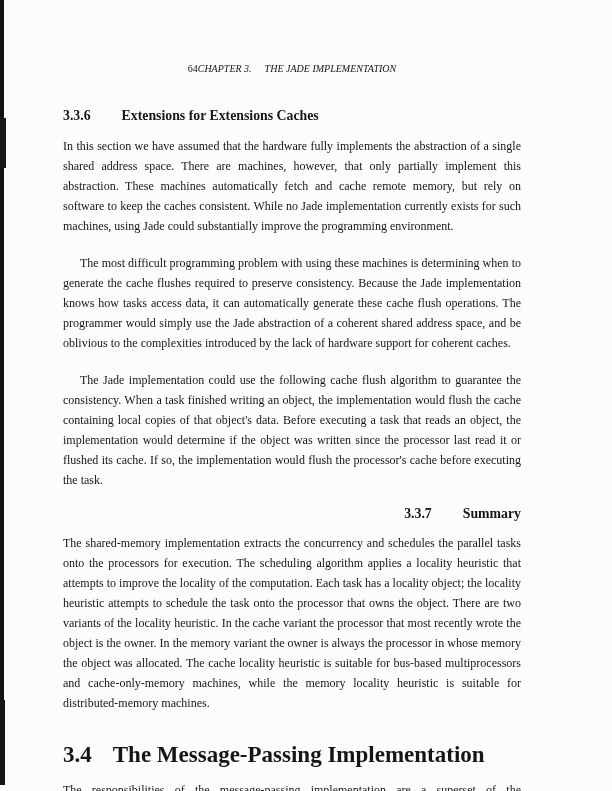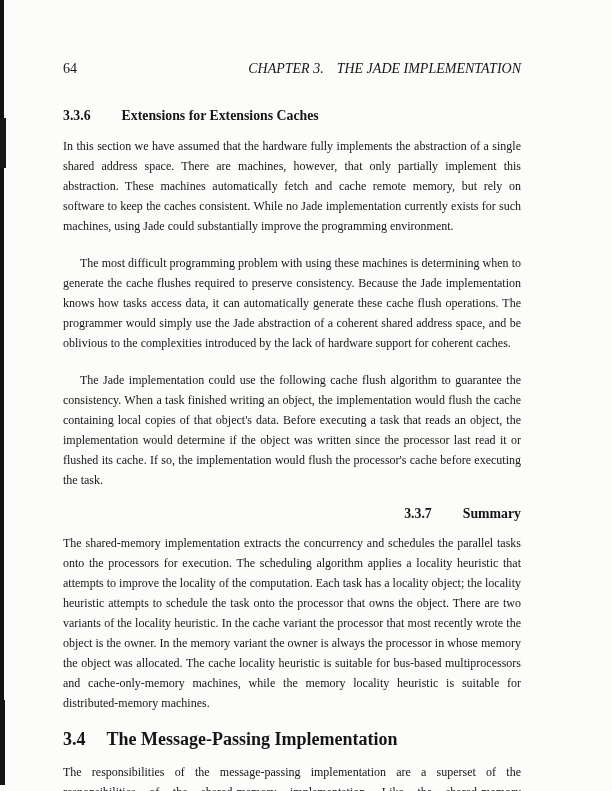--- a/index.html
+++ b/index.html
@@ -34,40 +34,40 @@
     width: 5px; height: 85px;
     background: #151515;
   }
   .content {
     position: absolute;
     left: 63px; top: 62px;
     width: 458px;
   }
   .running-header {
     display: flex;
-    justify-content: space-between;
+    justify-content: center;
     align-items: baseline;
-    font-size: 14px;
+    font-size: 10px;
     line-height: 14px;
   }
   .pagenum { font-style: normal; }
   .chapter { font-style: italic; white-space: nowrap; }
   .chapter .chap-label { margin-right: 13px; }
   .subsection-heading {
     margin-top: 32px;
     font-weight: bold;
     font-size: 13.8px;
     line-height: 1.2;
   }
   .subsection-heading.second { margin-top: 16px; text-align: right; }
   .subsection-heading .sec-num { margin-right: 31px; }
   .section-heading {
-    margin-top: 16px;
+    margin-top: 28px;
     font-weight: bold;
-    font-size: 18px;
+    font-size: 23px;
     line-height: 1.2;
   }
   .section-heading .sec-num { margin-right: 21px; }
   p.body-par {
     margin: 11px 0 0 0;
     font-size: 12px;
     line-height: 20px;
     text-align: justify;
   }
   p.body-par.cont {

